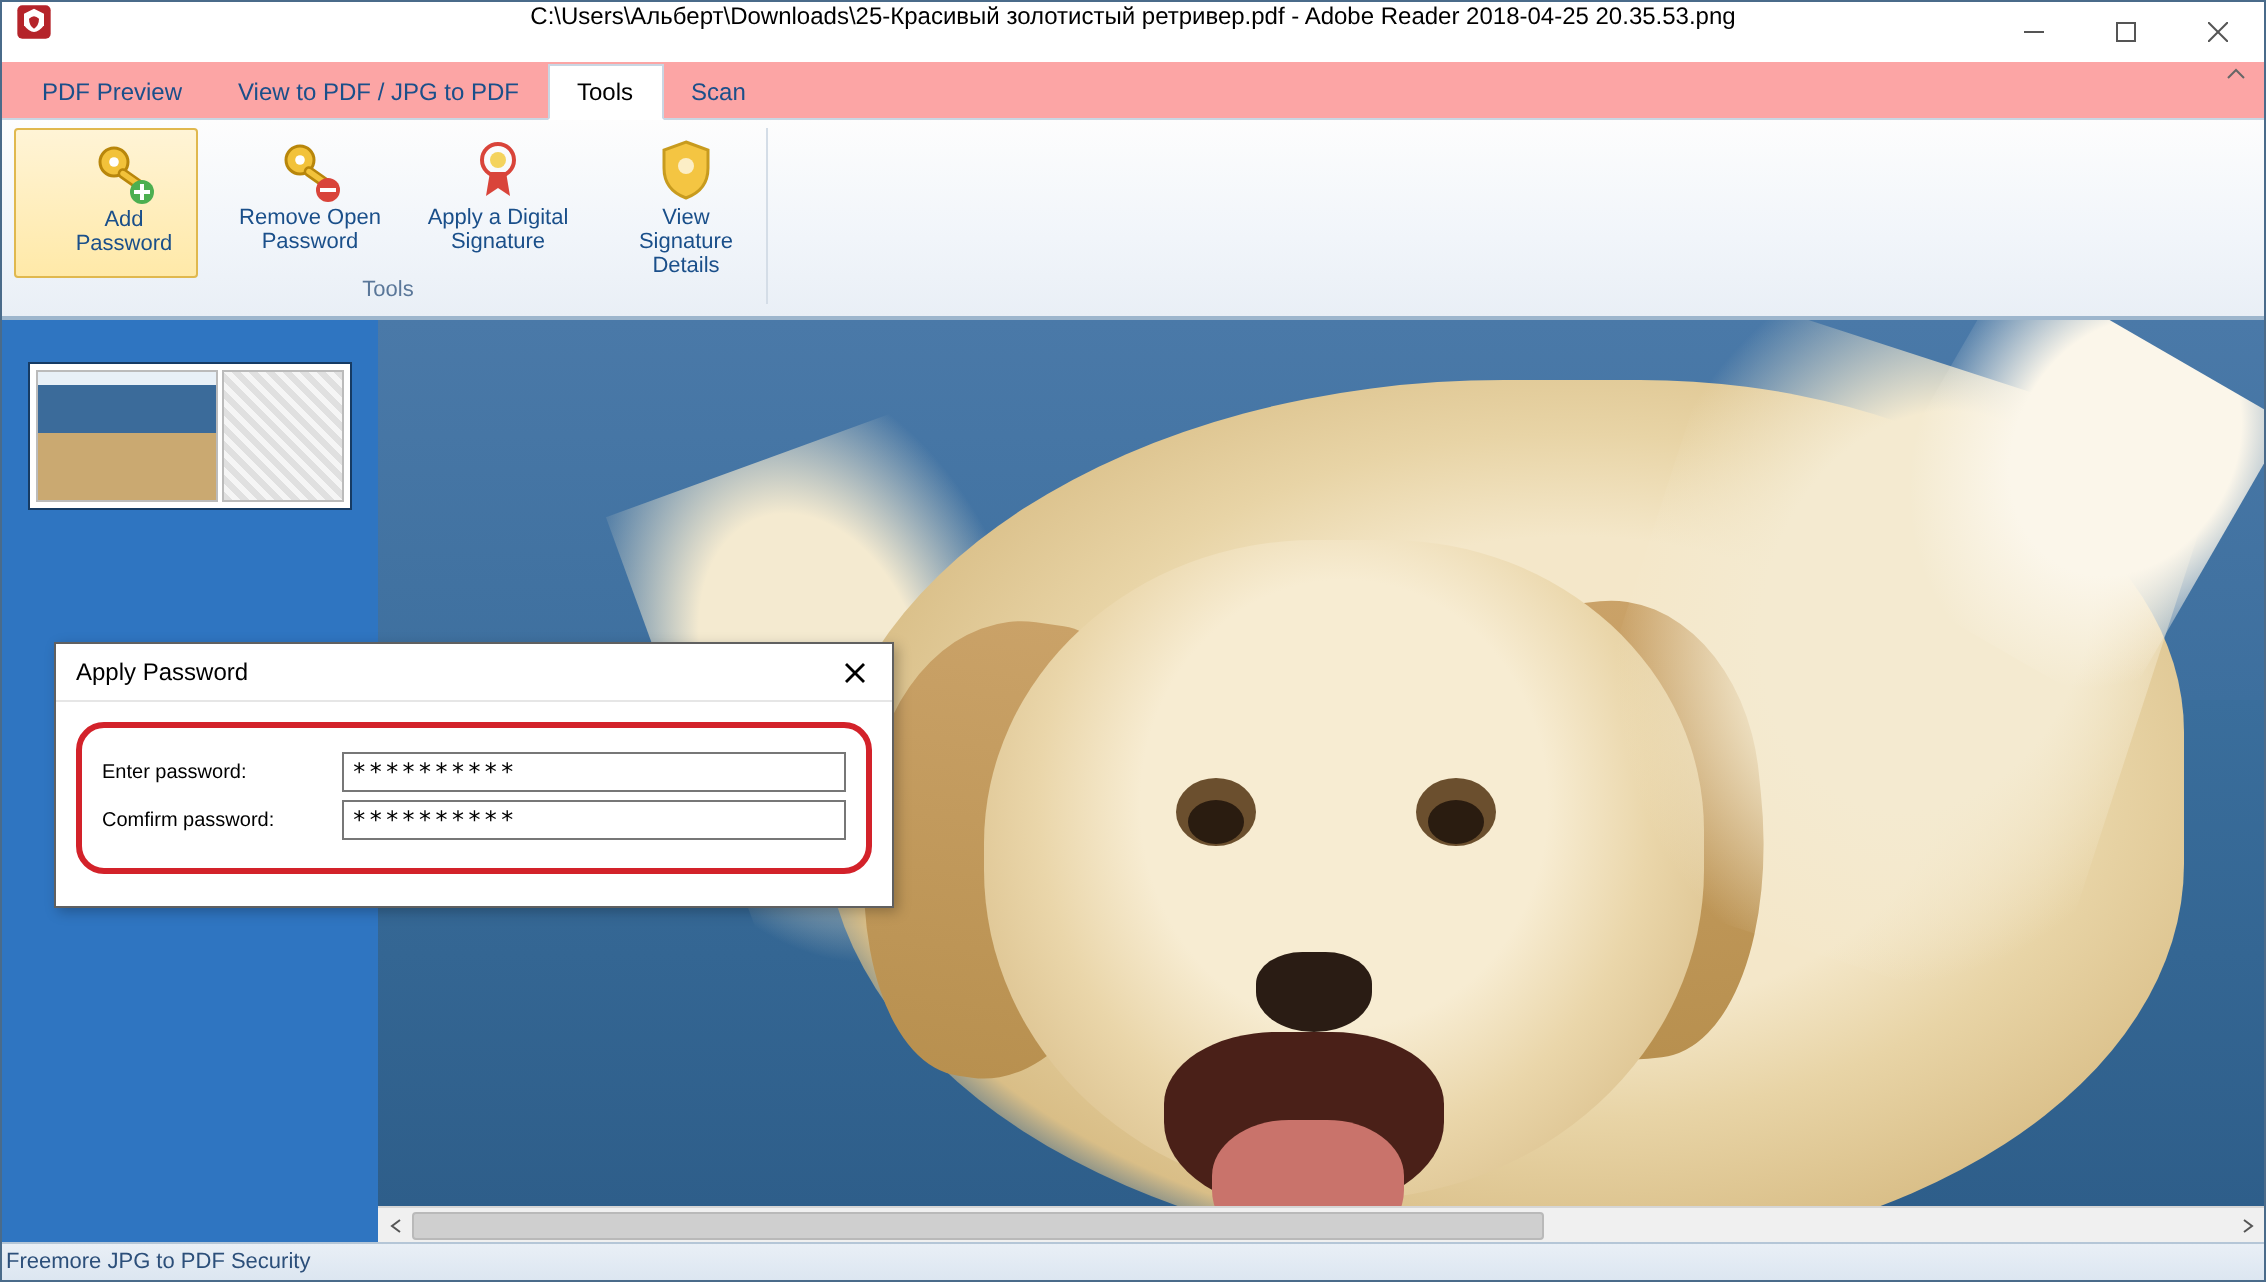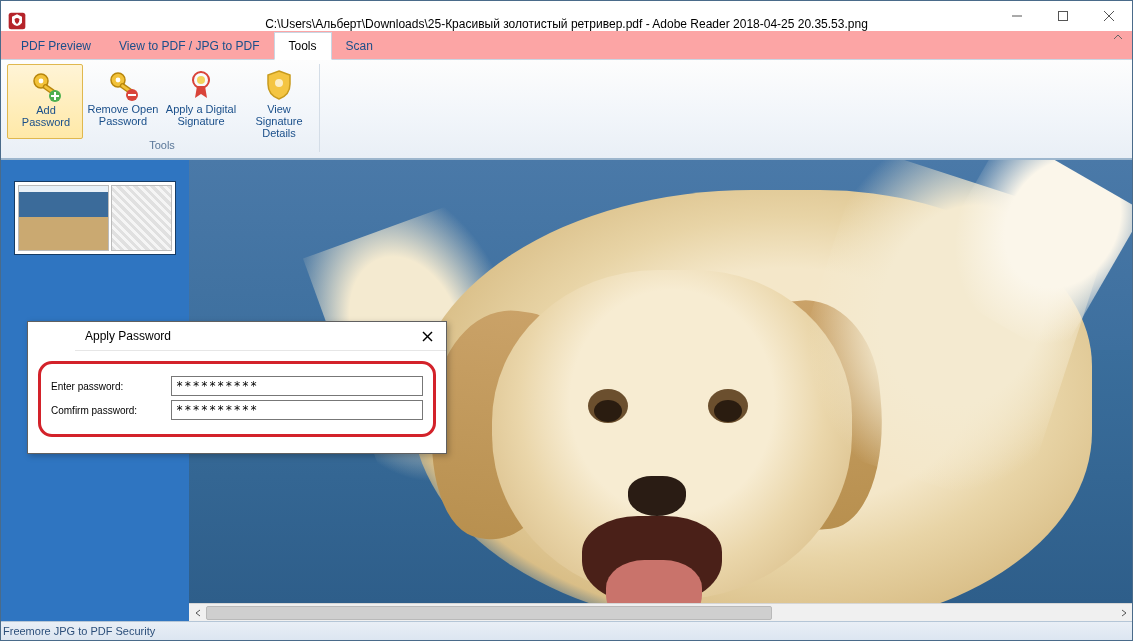--- a/index.html
+++ b/index.html
@@ -15,21 +15,21 @@
     width: 1133px; height: 641px;
     background: #fff;
     border: 1px solid #4a6b8a;
     box-sizing: border-box;
     display: flex; flex-direction: column;
     position: relative;
   }
   .titlebar {
     height: 30px;
     background: #fff;
-    display: flex; align-items: flex-end;
+    display: flex; align-items: flex-start;
     position: relative;
   }
   .app-icon-svg { width: 20px; height: 20px; margin-left: 6px; }
   .title-text {
     position: absolute;
     left: 0; right: 0;
     text-align: center;
     font-size: 12px;
     color: #000;
     pointer-events: none;
@@ -84,21 +84,21 @@
   }
   .ribgroup {
     display: flex; flex-direction: column; align-items: center;
     border-right: 1px solid #d4dde7;
     height: 88px;
     padding: 0 2px;
   }
   .ribgroup .buttons { display: flex; }
   .ribbtn {
     display: flex; flex-direction: column; align-items: center;
-    width: 72px; padding: 2px 2px 0 4px;
+    width: 72px; padding: 2px 2px 0 20px;
     text-align: center;
     font-size: 11px; color: #1a4f8a;
     cursor: default;
   }
   .ribbtn.selected {
     width: 68px;
     border: 1px solid #e0b84e;
     background: linear-gradient(#fff4d6,#ffe9a8);
     border-radius: 2px;
   }
@@ -217,21 +217,20 @@
     width: 418px;
     background: #fff;
     border: 1px solid #606060;
     box-shadow: 2px 2px 6px rgba(0,0,0,0.25);
   }
   .dlg-title {
     height: 28px; display:flex; align-items:center;
     padding: 0 6px 0 10px;
     font-size: 12px;
     border-bottom: 1px solid #e6e6e6;
-    margin-left: 47px;
   }
   .dlg-close { margin-left:auto; width:26px; height:20px; display:flex;align-items:center;justify-content:center; }
   .dlg-body {
     padding: 10px 10px 16px 10px;
   }
   .highlight-box {
     border: 3px solid #d3222a;
     border-radius: 14px;
     padding: 8px 10px 10px 10px;
   }

